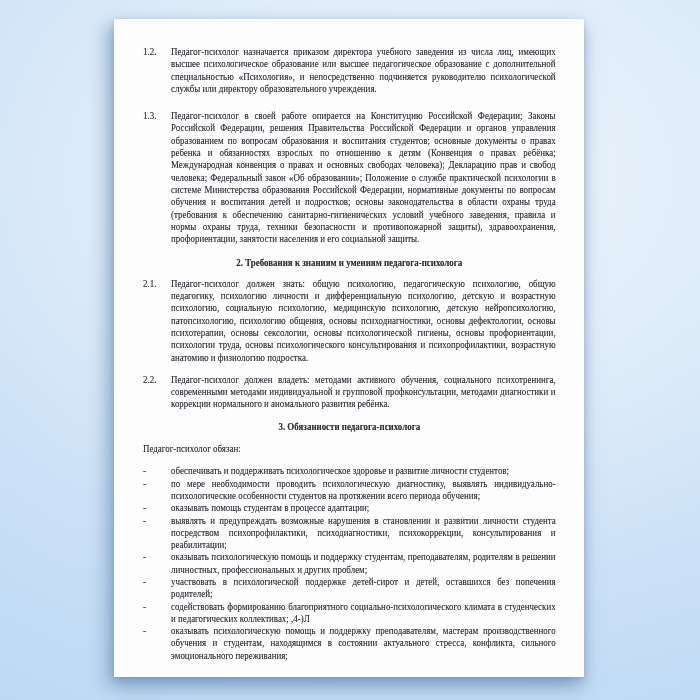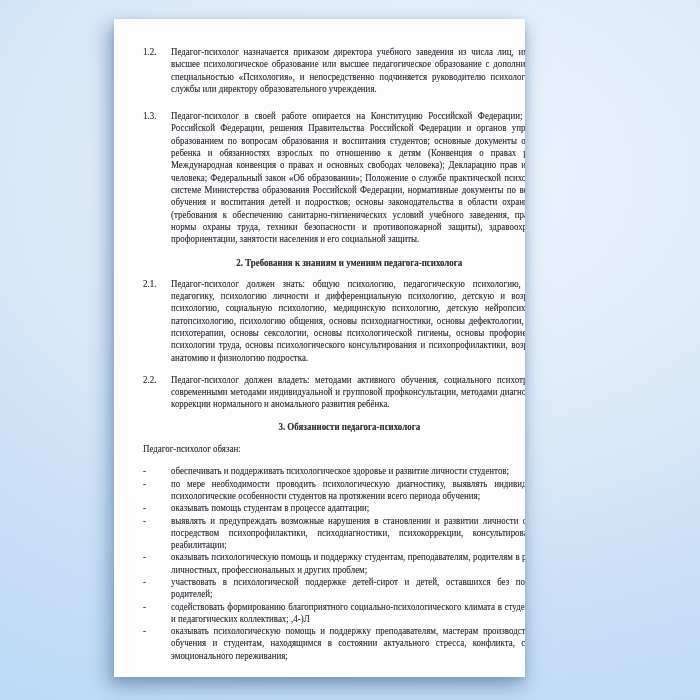--- a/index.html
+++ b/index.html
@@ -13,28 +13,27 @@
     position: relative;
     width: 700px;
     height: 700px;
     background: radial-gradient(130% 95% at 62% 25%,
                 #eef5fc 0%, #ddebf9 38%, #cce1f7 62%, #b8d7f3 100%);
   }
   .page {
     position: absolute;
     left: 114px;
     top: 19px;
-    width: 380px;
+    width: 470px;
     height: 658px;
     background: #fdfdfe;
     box-shadow: 0 9px 16px rgba(98, 134, 172, 0.50),
                 -9px 7px 16px rgba(98, 134, 172, 0.38),
                 0 2px 5px rgba(98, 134, 172, 0.30);
     overflow: hidden;
-    padding-left: 31px;
   }
   .content {
     position: absolute;
     left: 29px;
     top: 27px;
     width: 486px;
     transform: scaleX(0.849);
     transform-origin: 0 0;
     font-family: "Liberation Serif", "DejaVu Serif", serif;
     font-size: 10.5px;

